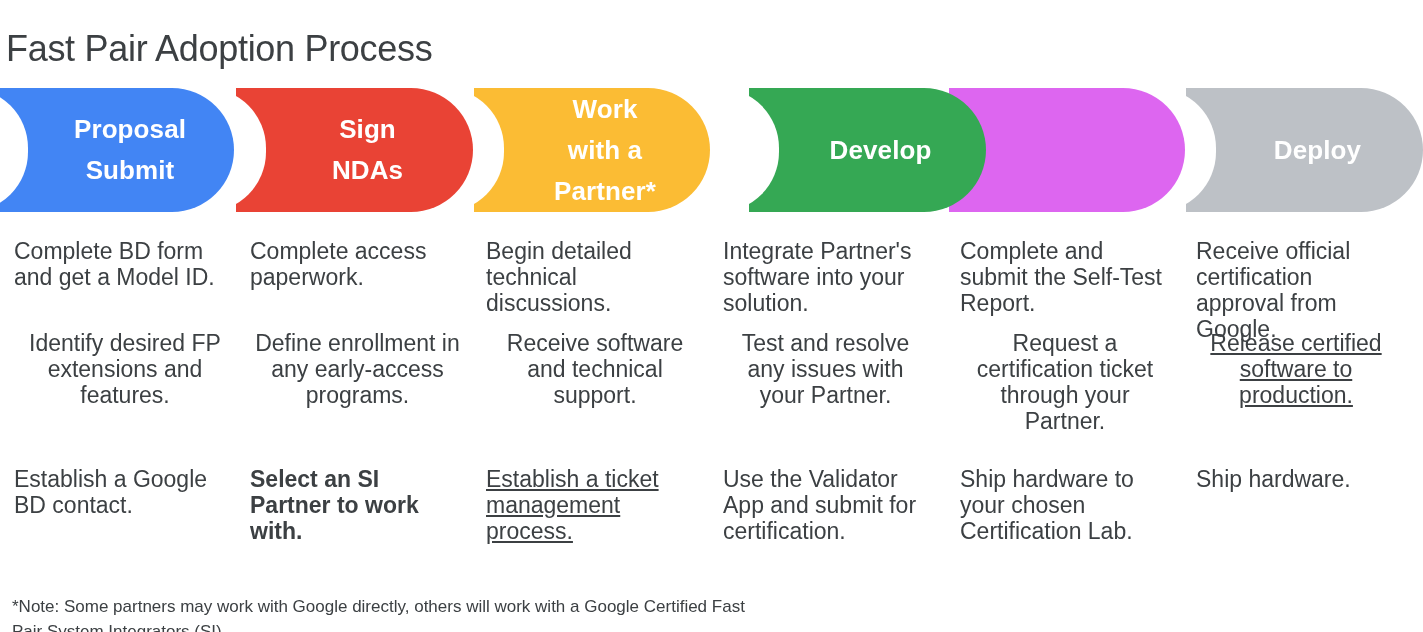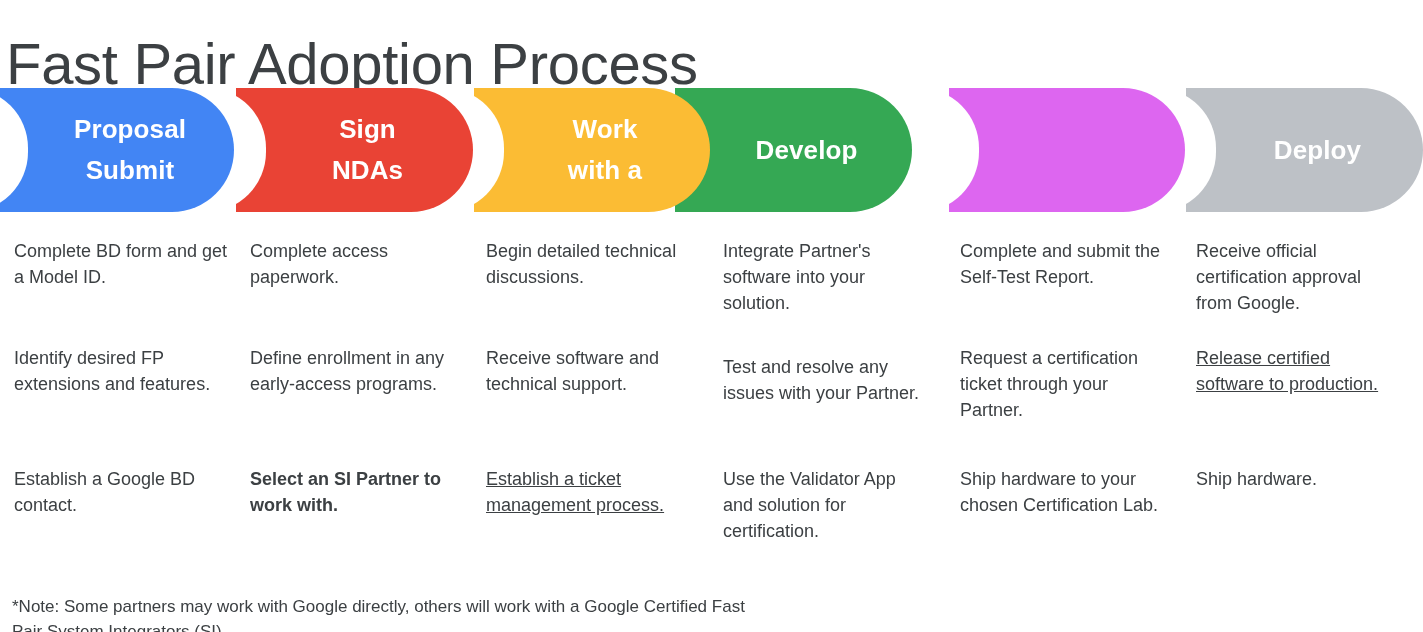--- a/index.html
+++ b/index.html
@@ -16,21 +16,21 @@
     color: #3c4043;
     overflow: hidden;
     position: relative;
   }
 
   
   .page-title {
     position: absolute;
     left: 6px;
     top: -4px;
-    font-size: 58px;
+    font-size: 36px;
     font-weight: 400;
     letter-spacing: -0.3px;
     color: #3c4043;
     line-height: 58px;
     white-space: nowrap;
   }
 
   
   .process-banner {
     position: absolute;
@@ -88,27 +88,27 @@
     top: 238px;
     width: 1423px;
     height: 320px;
   }
   .detail-col {
     position: absolute;
     top: 0;
   }
   .detail-row {
     position: absolute;
-    font-size: 18px;
+    font-size: 23px;
     line-height: 26px;
     color: #3c4043;
     font-weight: 400;
   }
   .detail-row.r0 { top: 0px; }
-  .detail-row.r1 { top: 107px; }
+  .detail-row.r1 { top: 92px; text-align: center; }
   .detail-row.r2 { top: 228px; }
 
   
   .footnote {
     position: absolute;
     left: 12px;
     top: 577px;
     width: 760px;
     font-size: 17px;
     line-height: 25px;
@@ -136,23 +136,24 @@
         <span class="ln">Sign</span>
         <span class="ln">NDAs</span>
       </div>
     </div>
     <div class="process-step" style="left: 474px; width: 236px; --step-color: #fbbc34; z-index: 18;">
       <div class="step-body"></div>
       <div class="step-notch"></div>
       <div class="step-label">
         <span class="ln">Work</span>
         <span class="ln">with a</span>
-      </div>
-    </div>
-    <div class="process-step" style="left: 675px; width: 237px; --step-color: #35a854; z-index: 17;">
+        <span class="ln">Partner*</span>
+      </div>
+    </div>
+    <div class="process-step" style="left: 749px; width: 237px; --step-color: #35a854; z-index: 17;">
       <div class="step-body"></div>
       <div class="step-notch"></div>
       <div class="step-label">
         <span class="ln">Develop</span>
       </div>
     </div>
     <div class="process-step" style="left: 949px; width: 236px; --step-color: #dd66f0; z-index: 16;">
       <div class="step-body"></div>
       <div class="step-notch"></div>
     </div>
@@ -176,22 +177,22 @@
       <div class="detail-row r1" style="width: 215px;">Define enrollment in any early-access programs.</div>
       <div class="detail-row r2" style="width: 215px; font-weight: bold;">Select an SI Partner to work with.</div>
     </div>
     <div class="detail-col" style="left: 486px; width: 218px;">
       <div class="detail-row r0" style="width: 218px;">Begin detailed technical discussions.</div>
       <div class="detail-row r1" style="width: 218px;">Receive software and technical support.</div>
       <div class="detail-row r2" style="width: 218px; text-decoration: underline;">Establish a ticket management process.</div>
     </div>
     <div class="detail-col" style="left: 723px; width: 205px;">
       <div class="detail-row r0" style="width: 205px;">Integrate Partner's software into your solution.</div>
-      <div class="detail-row r1" style="width: 205px; margin-top: 9px;">Test and resolve any issues with your Partner.</div>
-      <div class="detail-row r2" style="width: 205px;">Use the Validator App and solution for certification.</div>
+      <div class="detail-row r1" style="width: 205px;">Test and resolve any issues with your Partner.</div>
+      <div class="detail-row r2" style="width: 205px;">Use the Validator App and submit for certification.</div>
     </div>
     <div class="detail-col" style="left: 960px; width: 210px;">
       <div class="detail-row r0" style="width: 210px;">Complete and submit the Self-Test Report.</div>
       <div class="detail-row r1" style="width: 210px;">Request a certification ticket through your Partner.</div>
       <div class="detail-row r2" style="width: 210px;">Ship hardware to your chosen Certification Lab.</div>
     </div>
     <div class="detail-col" style="left: 1196px; width: 200px;">
       <div class="detail-row r0" style="width: 200px;">Receive official certification approval from Google.</div>
       <div class="detail-row r1" style="width: 200px; text-decoration: underline;">Release certified software to production.</div>
       <div class="detail-row r2" style="width: 200px;">Ship hardware.</div>

